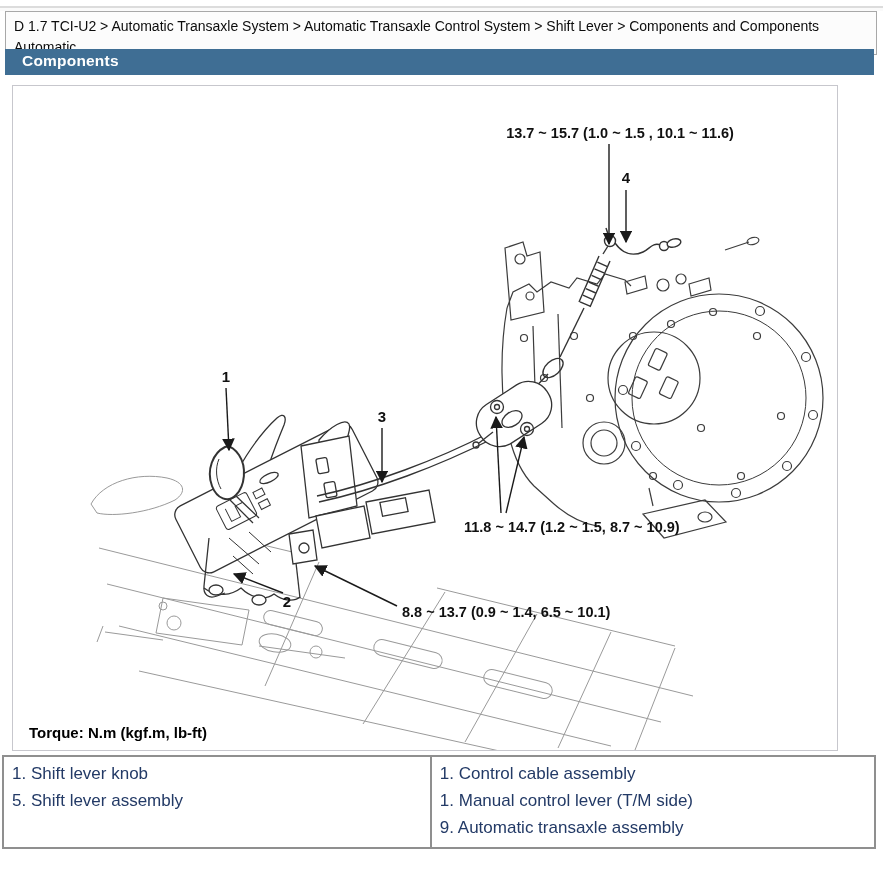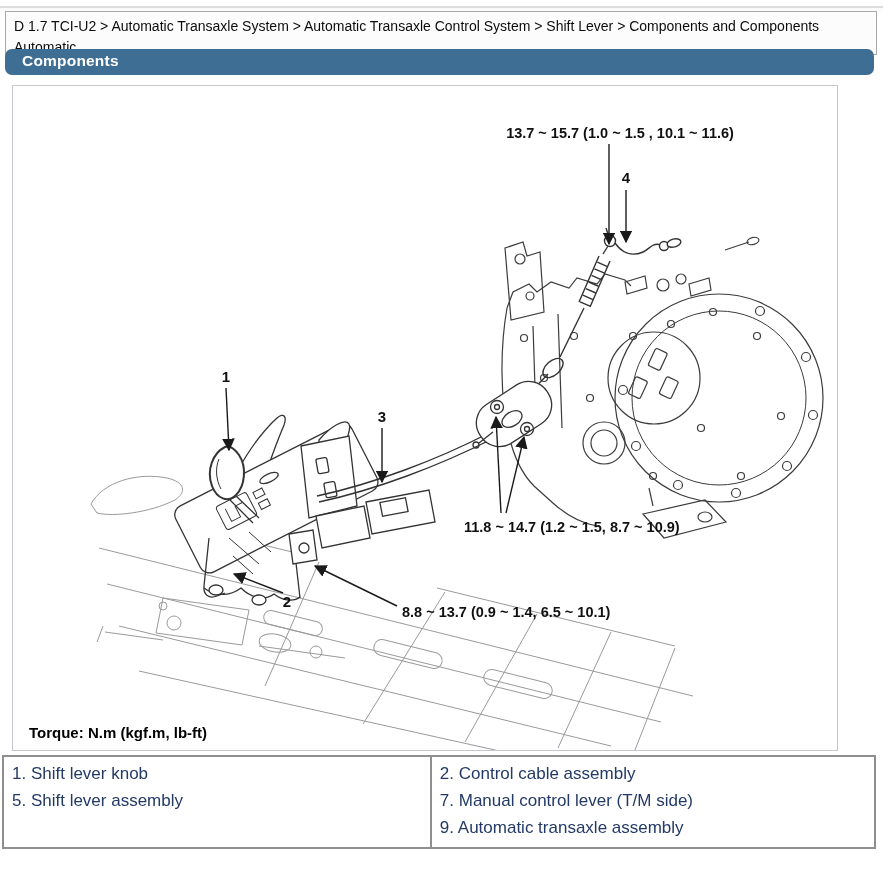--- a/index.html
+++ b/index.html
@@ -9,21 +9,21 @@
   .top-line{height:2px;background:#dcdcdc;}
   .top-gap{height:3px;background:#fafafa;}
 
   .breadcrumb-box{margin:0 6px 0 5px;border:1px solid #a8a8a8;background:#fcfcfc;
       padding:4px 8px 0 8px;height:38px;overflow:hidden;
       font-size:14px;color:#0c0c0c;line-height:21px;}
   .breadcrumb-box span{display:block;white-space:nowrap;}
 
   .section-bar{position:relative;z-index:2;margin:-6px 9px 0 5px;background:#3f6e94;
       color:#ffffff;font-weight:bold;font-size:15.5px;padding:3px 0 5px 17px;
-      letter-spacing:0.2px;border-radius:7px;}
+      letter-spacing:0.2px;}
 
   .diagram-box{position:relative;margin:10px 0 0 12px;width:824px;height:664px;
       border:1px solid #c7c7cd;background:#ffffff;}
   .diagram-box svg{display:block;}
   .spec-text{font-family:"Liberation Sans",sans-serif;font-size:14.5px;font-weight:bold;fill:#101010;}
   .callout-text{font-family:"Liberation Sans",sans-serif;font-size:15px;font-weight:bold;fill:#101010;}
   .note-text{font-family:"Liberation Sans",sans-serif;font-size:15px;font-weight:bold;fill:#000;}
 
   table.legend{margin:4px 0 0 2px;width:874px;border-collapse:collapse;table-layout:fixed;}
   table.legend td{border:2px solid #8f8f8f;vertical-align:top;padding:3px 8px 6px 8px;
@@ -214,20 +214,20 @@
   </div>
 
   <table class="legend">
     <tbody>
         <tr>
       <td class="col-left">
         <div class="legend-line">1. Shift lever knob</div>
         <div class="legend-line">5. Shift lever assembly</div>
       </td>
       <td>
-        <div class="legend-line">2. Control cable assembly</div>
-        <div class="legend-line">7. Manual control lever (T/M side)</div>
+        <div class="legend-line">1. Control cable assembly</div>
+        <div class="legend-line">1. Manual control lever (T/M side)</div>
         <div class="legend-line">9. Automatic transaxle assembly</div>
       </td>
     </tr>
   </tbody>
     </table>
 </div>
 
 </body></html>

